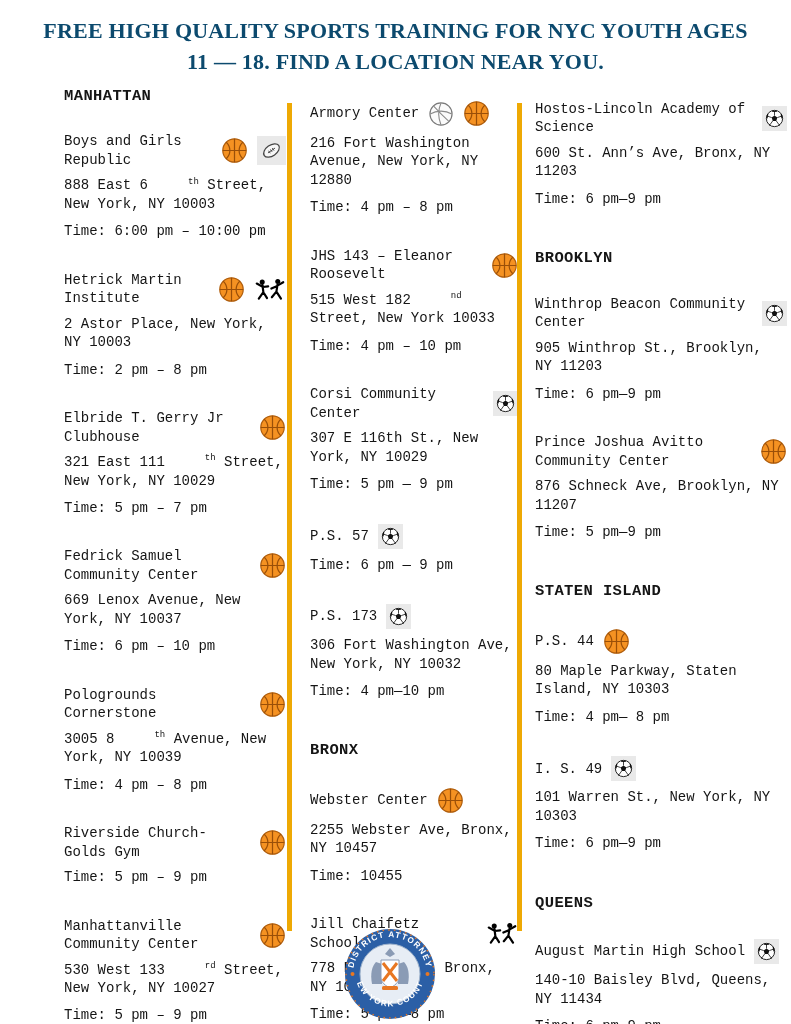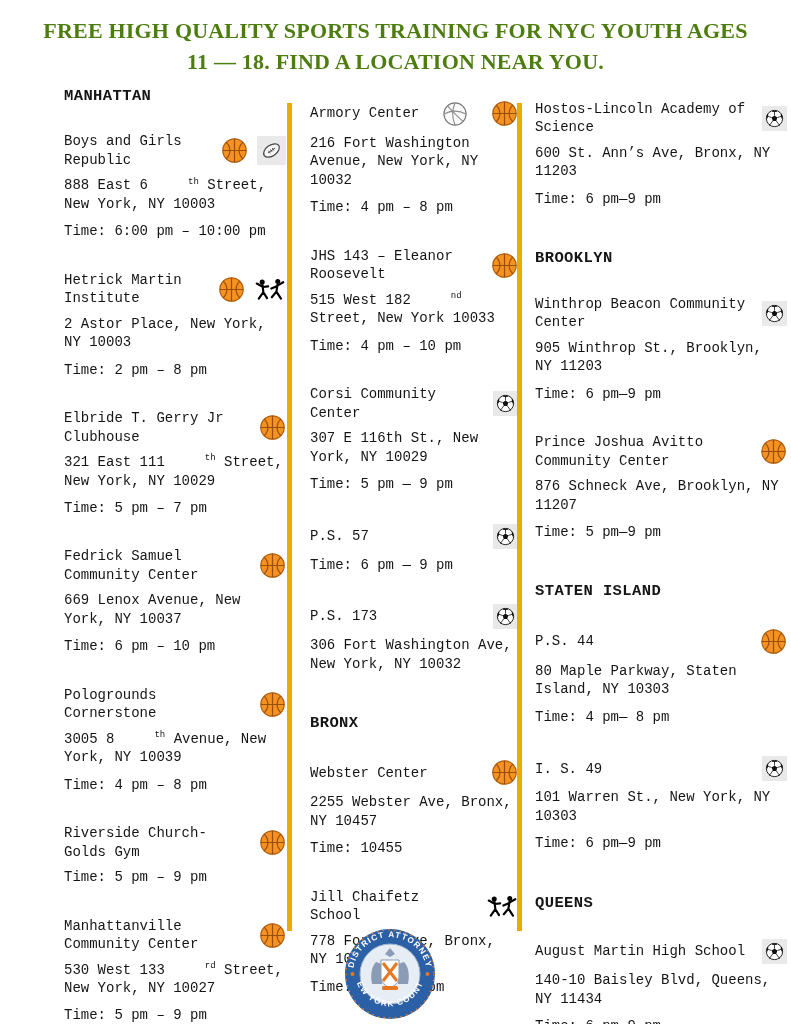--- a/index.html
+++ b/index.html
@@ -3,35 +3,35 @@
 <meta charset="utf-8">
 <style>
   html,body{margin:0;padding:0;}
   body{
     width:791px;height:1024px;position:relative;overflow:hidden;
     background:#ffffff;color:#151515;
     font-family:"Liberation Serif", serif;
   }
   .page-title{
     text-align:center;font-weight:bold;font-size:22px;line-height:1.4;
-    margin-top:16px;letter-spacing:.2px;color:#4d7c0f;
+    margin-top:16px;letter-spacing:.2px;color:#0c4a6e;
   }
   .col{position:absolute;font-size:14px;line-height:1.32;font-family:Liberation Mono, monospace;}
   .col1{left:64px;top:86px;width:222px;}
   .col2{left:310px;top:100px;width:208px;}
   .col3{left:535px;top:100px;width:252px;}
   .divider{position:absolute;width:5px;background:#EEA904;top:103px;height:828px;}
   .divider1{left:287px;}
   .divider2{left:517px;}
   .section-heading{
     font-weight:bold;font-size:15.5px;letter-spacing:.4px;margin:0 0 26px 0;
   }
   .section-heading.gap{margin-top:40px;}
   .entry{margin-bottom:30px;}
-  .name-row{display:flex;align-items:center;gap:9px;margin-bottom:7px;justify-content:space-between;}
+  .name-row{display:flex;align-items:center;gap:9px;margin-bottom:7px;}
   .loc-name{flex:0 1 auto;}
   .icon{flex:0 0 auto;display:inline-flex;align-items:center;justify-content:center;}
   .icon.graybg{background:#e9e9e9;padding:3px;}
   .loc-addr{margin:0 0 9px 0;}
   .loc-addr sup{font-size:9px;line-height:0;padding-left:40px;}
   .loc-time{margin:0;}
   .seal{position:absolute;left:342px;top:926px;width:96px;height:96px;}
   svg{display:block;}
   .defs-hidden{position:absolute;width:0;height:0;overflow:hidden;}
 </style>
@@ -191,21 +191,21 @@
           <svg width="26" height="26">
             <use href="#i-volleyball"></use>
           </svg>
         </span>
       <span class="icon">
           <svg width="27" height="27">
             <use href="#i-basketball"></use>
           </svg>
         </span>
     </div>
-    <div class="loc-addr"><span>216 Fort Washington Avenue, New York, NY 10032</span></div>
+    <div class="loc-addr"><span>216 Fort Washington Avenue, New York, NY 12880</span></div>
     <div class="loc-time">Time: 4 pm – 8 pm</div>
   </div>
 
   <div class="entry">
     <div class="name-row">
       <span class="loc-name">JHS 143 – Eleanor Roosevelt</span>
       <span class="icon">
           <svg width="27" height="27">
             <use href="#i-basketball"></use>
           </svg>
@@ -243,20 +243,21 @@
   <div class="entry">
     <div class="name-row">
       <span class="loc-name">P.S. 173</span>
       <span class="icon graybg">
           <svg width="19" height="19">
             <use href="#i-soccer"></use>
           </svg>
         </span>
     </div>
     <div class="loc-addr"><span>306 Fort Washington Ave, New York, NY 10032</span></div>
+    <div class="loc-time">Time: 4 pm—10 pm</div>
   </div>
 
   <div class="section-heading gap">BRONX</div>
 
   <div class="entry">
     <div class="name-row">
       <span class="loc-name">Webster Center</span>
       <span class="icon">
           <svg width="27" height="27">
             <use href="#i-basketball"></use>

